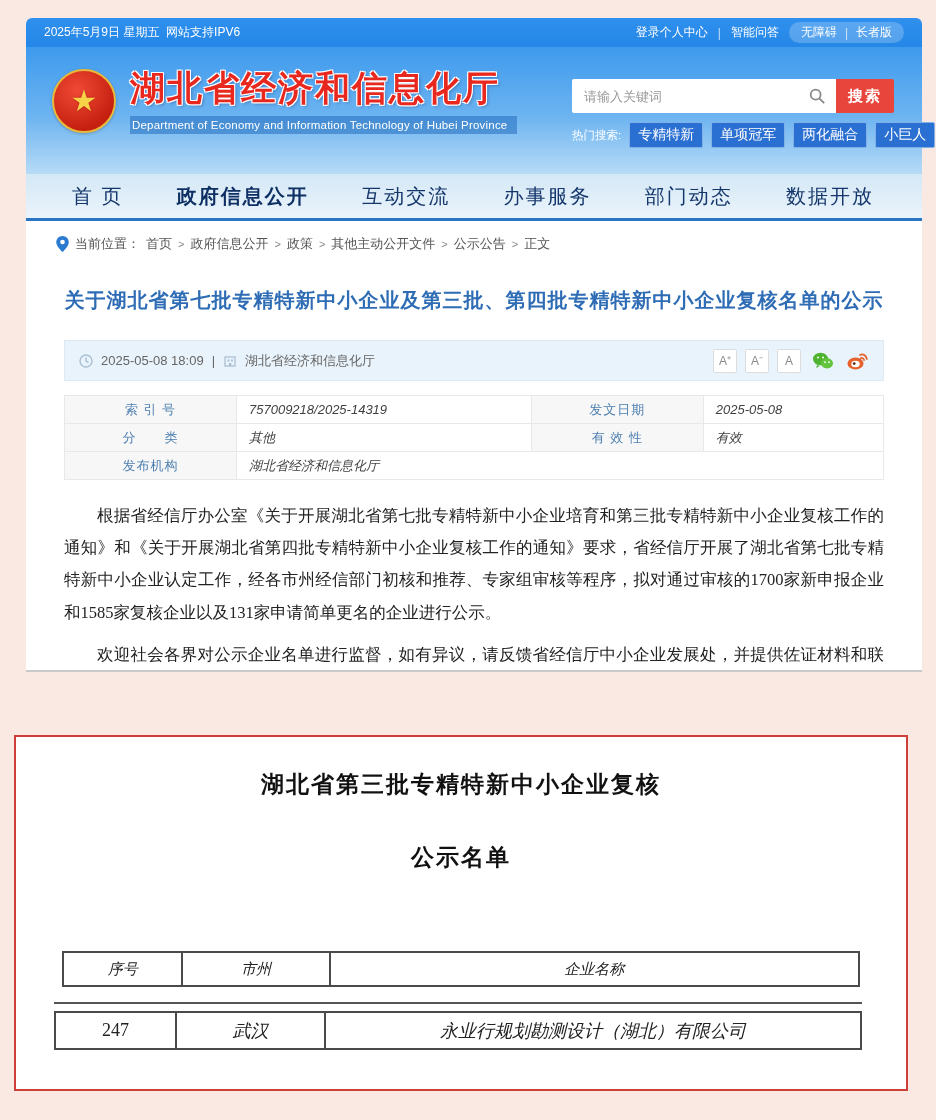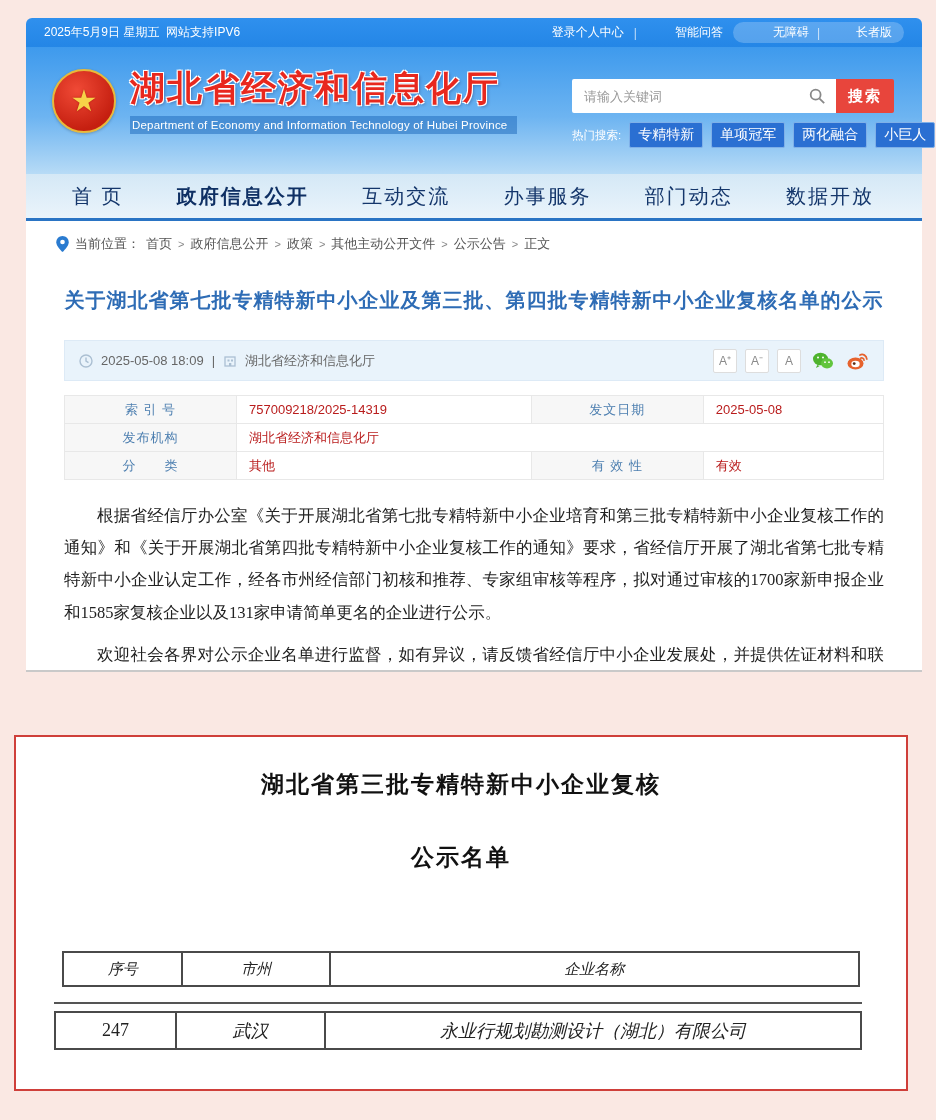--- a/index.html
+++ b/index.html
@@ -6,21 +6,21 @@
   html,body { width:936px; height:1120px; }
   body { background:#fae8e3; font-family:"Liberation Sans","DejaVu Sans",sans-serif; overflow:hidden; }
 
   .site { margin:18px 14px 0 26px; width:896px; }
 
   
   .topbar { height:29px; background:linear-gradient(180deg,#2f90ee,#2486e6); border-radius:6px 6px 0 0;
             display:flex; align-items:center; justify-content:space-between; padding:0 18px;
             color:#fff; font-size:12px; }
   .topbar .right { display:flex; align-items:center; gap:10px; }
-  .topbar a { color:#fff; text-decoration:none; cursor:pointer;margin-left:28px; }
+  .topbar a { color:#fff; text-decoration:none; cursor:pointer; }
   .tb-sep { opacity:.7; }
   .pill { background:rgba(255,255,255,.22); border-radius:11px; padding:2px 12px; display:flex; gap:8px; align-items:center; }
 
   
   .header { position:relative; height:127px; background:linear-gradient(180deg,#3e9aed 0%,#6db4f1 55%,#b7dbf6 100%); }
   .logo-row { position:absolute; left:26px; top:22px; display:flex; align-items:center; }
   .emblem { width:64px; height:64px; border-radius:50%; background:radial-gradient(circle at 38% 32%,#f04a36,#c51f10 72%);
             border:2px solid #e8b93a; display:flex; align-items:center; justify-content:center; flex-shrink:0;
             box-shadow:0 1px 3px rgba(0,0,0,.25); }
   .emblem .star { color:#f7d348; font-size:30px; line-height:1; text-shadow:0 0 2px #a5170b; }
@@ -62,21 +62,21 @@
   .meta-left { display:flex; align-items:center; gap:8px; color:#666; font-size:13px; }
   .meta-ic { width:14px; height:14px; opacity:.65; }
   .meta-right { display:flex; align-items:center; gap:8px; }
   .fontsize-btn { width:24px; height:24px; background:#fff; border:1px solid #ddd; border-radius:2px;
                   color:#8a8a8a; font-size:12px; cursor:pointer; line-height:1; }
   .share-ic { width:24px; height:24px; margin-left:2px; cursor:pointer; }
 
   .info-table { width:calc(100% - 20px); margin:14px 10px 0 10px; border-collapse:collapse; font-size:13px; }
   .info-table td { border:1px solid #e8e8e8; height:28px; padding:2px 12px; }
   .info-table .lbl { background:#f7f7f7; color:#4d7fb0; text-align:center; width:21%; letter-spacing:1px; }
-  .info-table .val { color:#b91c1c; }
+  .info-table .val { color:#404040;font-style:italic; }
 
   .article { margin:20px 10px 0 10px; font-family:"Liberation Serif","DejaVu Serif",serif;
              font-size:16.5px; color:#222; line-height:1.95; text-align:justify; }
   .article p { text-indent:2em; margin-bottom:10px; }
 
   
   .notice-card { margin:63px 10px 0 -12px; width:894px; background:#fff; border:2px solid #cf3f3a;
                  height:356px; padding:32px 46px 0 46px; }
   .notice-title { text-align:center; font-family:"Liberation Serif","DejaVu Serif",serif; font-weight:bold;
                   color:#111; font-size:23px; letter-spacing:2px; }
@@ -217,28 +217,28 @@
 
     <table class="info-table">
       <tbody>
           <tr>
         <td class="lbl">索 引 号</td>
         <td class="val" style="width:36%">757009218/2025-14319</td>
         <td class="lbl" style="width:19%">发文日期</td>
         <td class="val">2025-05-08</td>
       </tr>
       <tr>
-        <td class="lbl">发布机构</td>
-        <td class="val" colspan="3">湖北省经济和信息化厅</td>
-      </tr>
-      <tr>
         <td class="lbl">分　　类</td>
         <td class="val">其他</td>
         <td class="lbl">有 效 性</td>
         <td class="val">有效</td>
+      </tr>
+      <tr>
+        <td class="lbl">发布机构</td>
+        <td class="val" colspan="3">湖北省经济和信息化厅</td>
       </tr>
     </tbody>
       </table>
 
     <div class="article">
       <p>根据省经信厅办公室《关于开展湖北省第七批专精特新中小企业培育和第三批专精特新中小企业复核工作的通知》和《关于开展湖北省第四批专精特新中小企业复核工作的通知》要求，省经信厅开展了湖北省第七批专精特新中小企业认定工作，经各市州经信部门初核和推荐、专家组审核等程序，拟对通过审核的1700家新申报企业和1585家复核企业以及131家申请简单更名的企业进行公示。</p>
       <p>欢迎社会各界对公示企业名单进行监督，如有异议，请反馈省经信厅中小企业发展处，并提供佐证材料和联系方式，以便核实查证（不受理与公示企业名单以外的其它事项）。</p>
 
     </div>
   </div>

